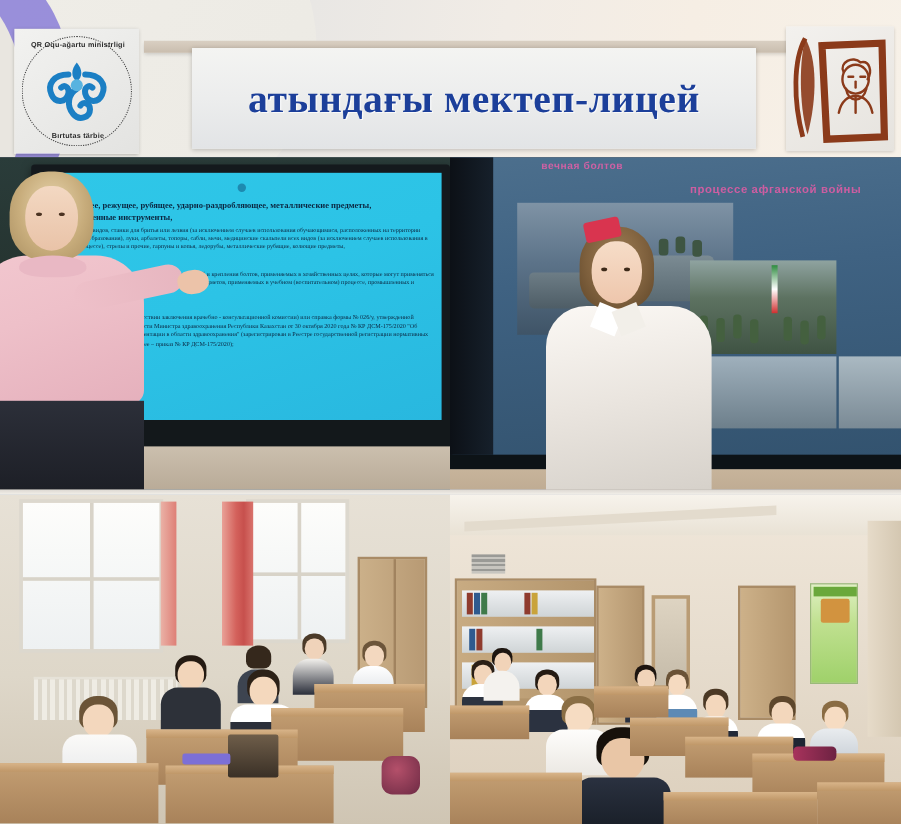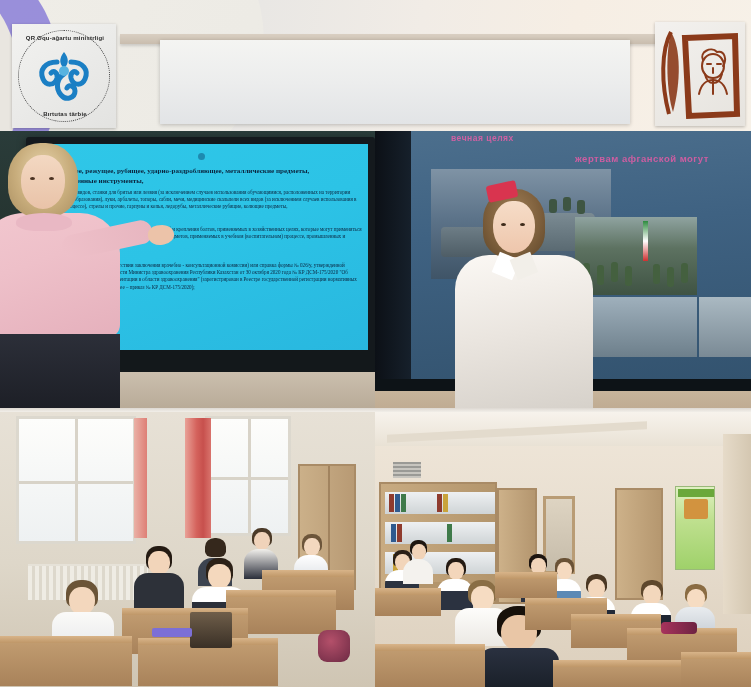--- a/index.html
+++ b/index.html
@@ -238,20 +238,21 @@
               <path d="M29 26 C22 30 20 40 26 47 C31 53 40 50 40 43 C40 38 34 36 32 40"></path>
             </g>
             <circle cx="29" cy="23" r="5" fill="#57b3e0"></circle>
           </svg>
         </div>
         <div class="logo-bot-text">Bırtutas tärbie</div>
       </div>
     </div>
 
     <div class="title-plate">
+      <div class="title-line l2">атындағы мектеп-лицей</div>
     </div>
 
     <div class="logo-right">
       <svg width="90" height="104" viewBox="0 0 90 104">
         <g stroke="#8b3a1a" fill="none" stroke-width="3">
           <path d="M16 10 C6 28 6 62 14 92" stroke-width="4"></path>
           <path d="M16 10 C26 26 26 60 18 90 C12 72 10 34 16 10 Z" fill="#8b3a1a" stroke="none" opacity=".9"></path>
           <path d="M30 16 L80 14 L82 92 L34 94 Z" stroke-width="6"></path>
         </g>
         <g stroke="#8b3a1a" fill="none" stroke-width="2" stroke-linecap="round">
@@ -298,22 +299,22 @@
         <div class="t-eye" style="left:9px;  top:22px;"></div>
         <div class="t-eye" style="left:28px; top:22px;"></div>
       </div>
       <div class="t-collar"></div>
     </div>
   </div>
 
   <div class="q q-tr">
     <div class="tr-bg"></div>
     <div class="tr-screen">
-      <div class="memo1">вечная целях</div>
-      <div class="memo2">жертвам афганской могут</div>
+      <div class="memo1">вечная болтов</div>
+      <div class="memo2">процессе афганской войны</div>
 
       <div class="ph-parade">
         <div class="tank"></div>
         <div class="tank2"></div>
         <div class="sold" style="left:118px; top:30px;"></div>
         <div class="sold" style="left:132px; top:28px;"></div>
         <div class="sold" style="left:146px; top:31px;"></div>
       </div>
 
       <div class="ph-troops">

